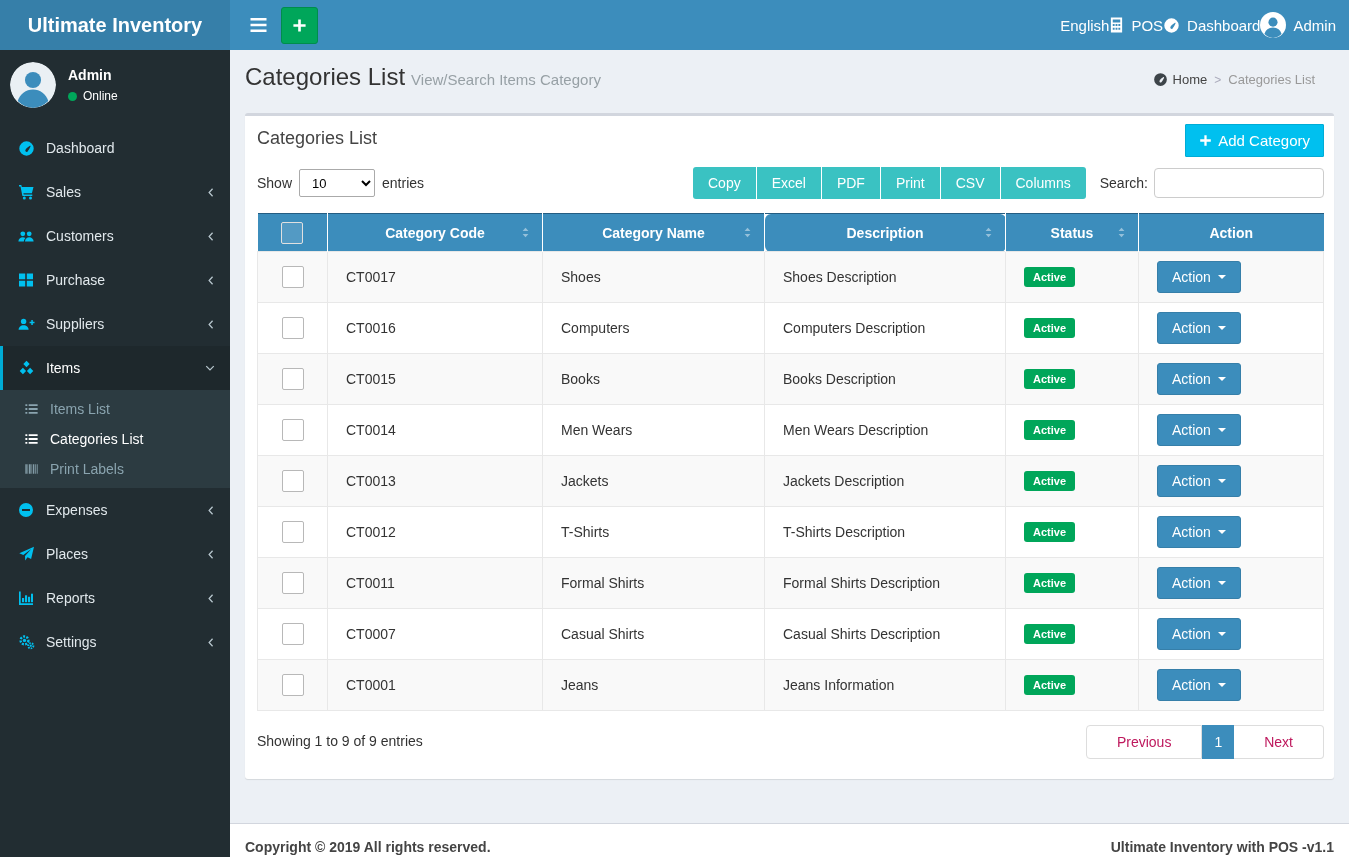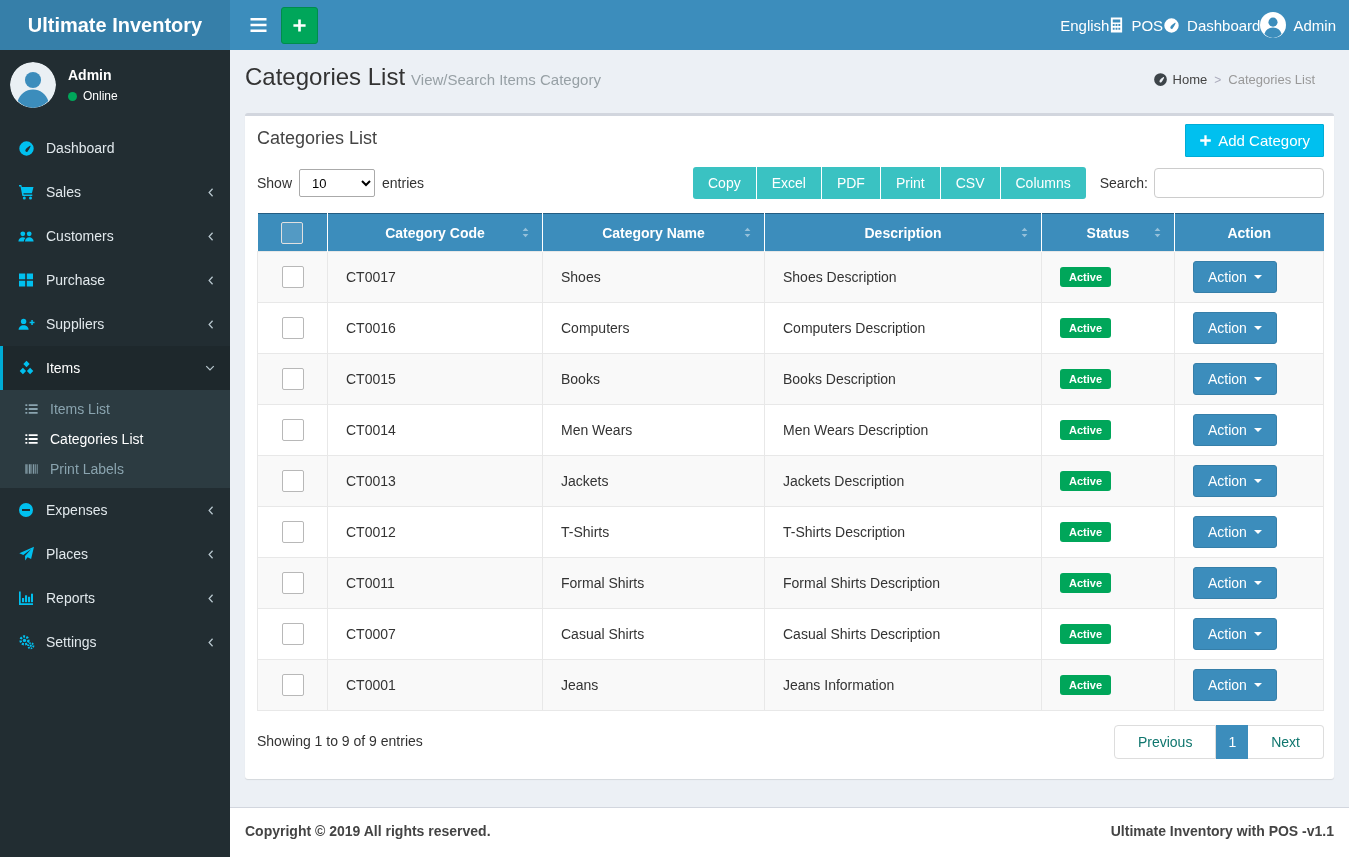--- a/index.html
+++ b/index.html
@@ -59,42 +59,42 @@
   .btn-export:last-child { border-right:none; border-radius:0 3px 3px 0; }
   .search-group { display:flex; align-items:center; gap:6px; margin-left:14px; }
   .search-group label { font-size:14px; color:#333; font-weight:bold; font-weight:normal; }
   .search-group input { width:170px; height:30px; border:1px solid #ccc; border-radius:4px; padding:0 8px; font-family:inherit; font-size:14px; }
 
   
   table.data { width:calc(100% - 22px); margin:0 10px 0 12px; border-collapse:collapse; border-top:1px solid #245d82; }
   table.data thead th { background:#3c8dbc; color:#fff; font-size:14px; font-weight:bold; text-align:center; height:38px; padding:0 18px; position:relative; border-left:1px solid rgba(255,255,255,.35); }
   table.data thead th:first-child { border-left:none; }
   th.col-check { width:70px; text-align:center; }
-  th.col-code { width:215px; } th.col-name { width:222px; } th.col-desc { width:277px; } th.col-status { width:133px; } th.col-action { width:auto; }
+  th.col-code { width:215px; } th.col-name { width:222px; } th.col-desc { width:241px;border-radius:6px; } th.col-status { width:133px; } th.col-action { width:auto; }
   .sort-icon { position:absolute; right:10px; top:11px; opacity:.45; }
   table.data tbody td { height:51px; padding:0 18px; font-size:14px; color:#333; border:1px solid #e8e8e8; vertical-align:middle; }
   table.data tbody tr:nth-child(odd) td { background:#f9f9f9; }
   table.data tbody tr:nth-child(even) td { background:#fff; }
   td.cell-check { text-align:center; padding:0; }
   .checkbox { width:22px; height:22px; border:1px solid #b8b8b8; background:#fff; border-radius:2px; display:inline-block; vertical-align:middle; cursor:pointer; }
   .checkbox.head { border-color:#e0e0e0; background:rgba(255,255,255,.12); }
   .badge-active { background:#00a65a; color:#fff; font-size:11px; font-weight:bold; padding:4px 9px; border-radius:3px; display:inline-block; }
   .btn-action { background:#3c8dbc; border:1px solid #367fa9; color:#fff; font-size:14px; padding:7px 14px; border-radius:3px; display:inline-flex; align-items:center; gap:7px; cursor:pointer; font-family:inherit; }
   .caret { width:0; height:0; border-left:4px solid transparent; border-right:4px solid transparent; border-top:4px solid #fff; display:inline-block; }
 
   .table-foot { display:flex; align-items:flex-start; padding:14px 10px 4px 12px; }
   .info-text { font-size:14px; color:#333; margin-top:8px; }
   .pagination { margin-left:auto; display:flex; }
-  .page-btn { border:1px solid #ddd; background:#fff; color:#0f766e; font-size:14px; padding:8px 23px; cursor:pointer; font-family:inherit; }
+  .page-btn { border:1px solid #ddd; background:#fff; color:#be185d; font-size:14px; padding:8px 30px; cursor:pointer; font-family:inherit; }
   .page-btn.prev { border-radius:4px 0 0 4px; }
   .page-btn.next { border-radius:0 4px 4px 0; border-left:none; }
   .page-btn.current { background:#3c8dbc; border-color:#3c8dbc; color:#fff; padding:8px 11px; }
 
   
-  .main-footer { position:fixed; left:230px; right:0; bottom:0; height:50px; background:#fff; border-top:1px solid #d2d6de; padding:15px; display:flex; font-size:14px; color:#444; font-weight:bold; z-index:25; }
+  .main-footer { position:fixed; left:230px; right:0; bottom:0; height:34px; background:#fff; border-top:1px solid #d2d6de; padding:15px; display:flex; font-size:14px; color:#444; font-weight:bold; z-index:25; }
   .footer-version { margin-left:auto; }
 </style>
 </head>
 <body>
 
 <header class="navbar">
   <div class="logo">Ultimate Inventory</div>
   <div class="nav-rest">
     <span class="hamburger">
       <svg width="17" height="14" viewBox="0 0 16 14" fill="currentColor">

